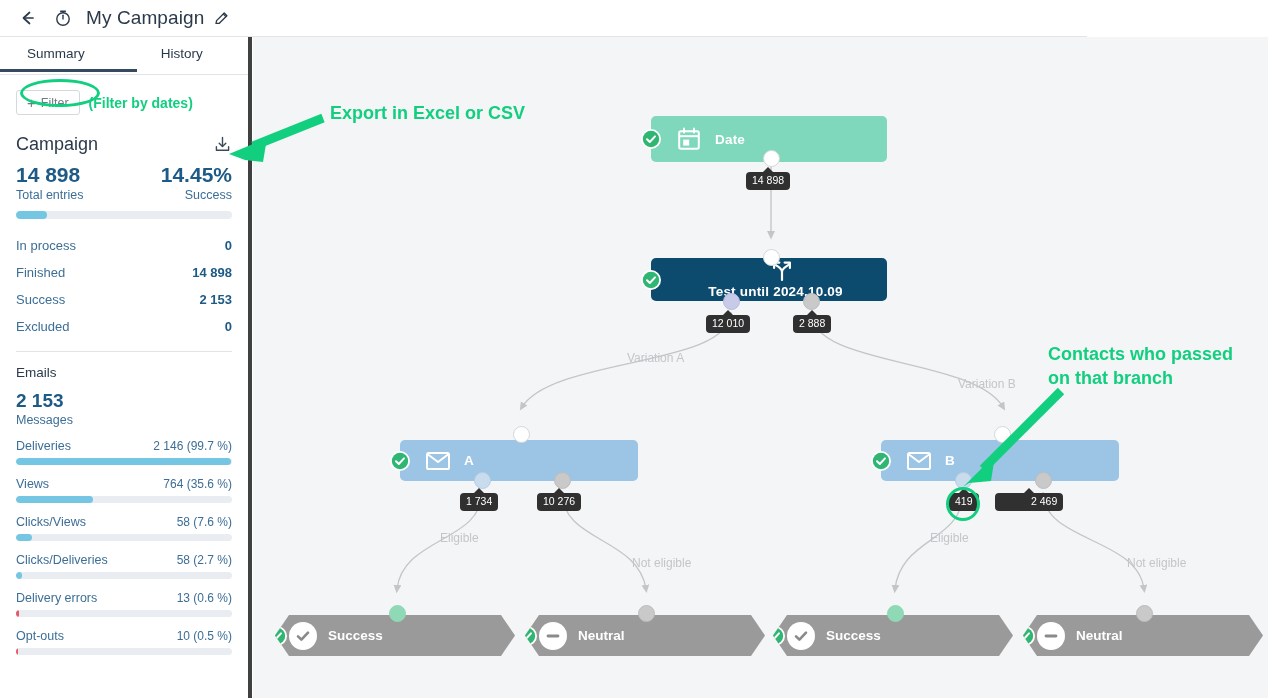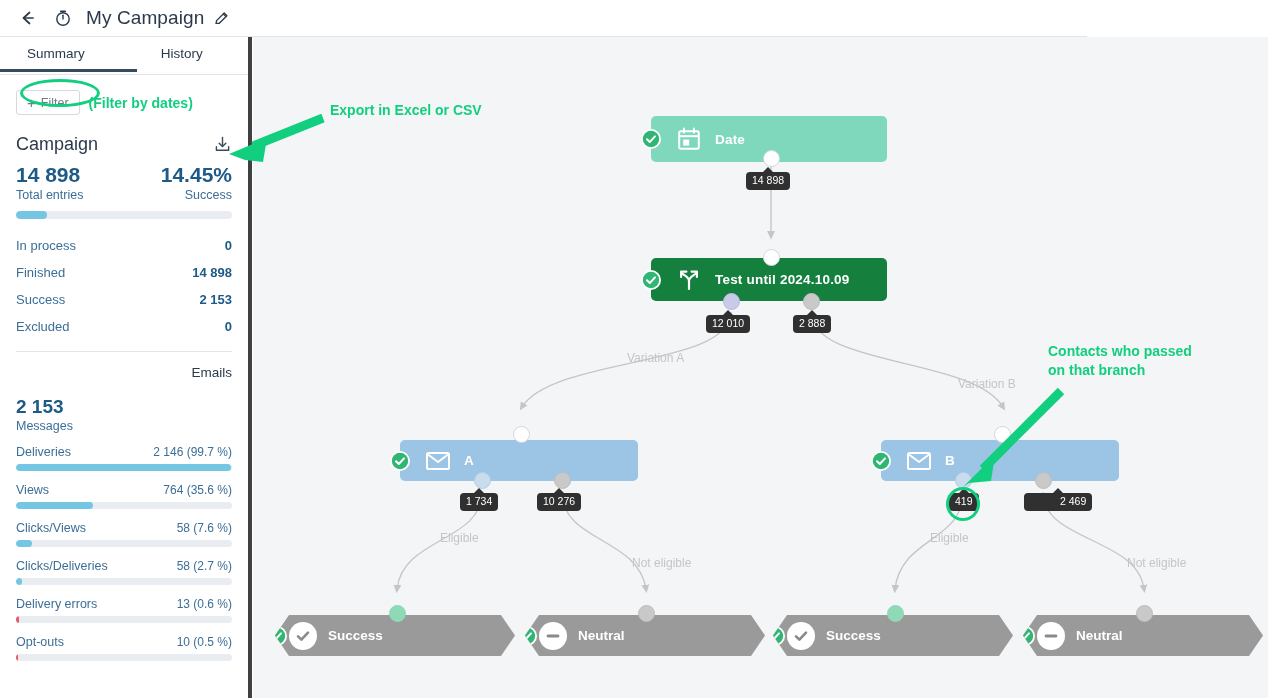--- a/index.html
+++ b/index.html
@@ -93,21 +93,21 @@
   .stat-list { margin: 13px 16px 0 16px; }
   .stat-line {
     display: flex; justify-content: space-between; align-items: baseline;
     padding: 6px 0;
   }
   .stat-name { font-size: 13px; color: #3c6e96; }
   .stat-val { font-size: 13px; color: #1d5a86; font-weight: bold; }
 
   .divider { height: 1px; background: #e2e4e7; margin: 11px 16px 0 16px; }
 
-  .emails-head { margin: 13px 16px 16px 16px; font-size: 13.5px; color: #2b3a4a; text-align: right; }
+  .emails-head { margin: 13px 16px 10px 16px; font-size: 13.5px; color: #2b3a4a; }
   .emails-val { margin: 7px 16px 0 16px; font-size: 19px; font-weight: bold; color: #1d5a86; }
   .emails-lbl { margin: 1px 16px 0 16px; font-size: 12.5px; color: #3c6e96; }
 
   .metric { margin: 12px 16px 0 16px; }
   .metric-top { display: flex; justify-content: space-between; align-items: baseline; gap: 33px; }
   .metric-name { font-size: 12.5px; color: #3c6e96; }
   .metric-val { font-size: 12px; color: #3c6e96; }
   .metric-track { height: 7px; border-radius: 4px; background: #e9edf1; margin-top: 5px; overflow: hidden; }
   .metric-fill { height: 100%; border-radius: 4px; background: #74c6e2; }
   .metric-fill.red { background: #e8596b; }
@@ -118,21 +118,21 @@
     background: #f4f5f6;
   }
   .wf { position: absolute; left: 0; top: 0; width: 1015px; height: 661px; }
   .wf-svg { position: absolute; left: 0; top: 0; }
 
   .node {
     position: absolute; display: flex; align-items: center;
     border-radius: 5px; color: #ffffff;
   }
   .node-date { background: #7fd8bb; }
-  .node-test { background: #15803d; }
+  .node-test { background: #0c4a6e; flex-direction: column; }
   .node-email { background: #9cc4e4; }
   .node-ico { margin-left: 25px; display: flex; align-items: center; }
   .node-lbl { margin-left: 13px; font-size: 13.5px; font-weight: bold; color: #ffffff; letter-spacing:.2px; }
 
   .check-badge {
     position: absolute; left: -10px; top: 50%; transform: translateY(-50%);
     width: 20px; height: 20px; border-radius: 50%; background: #ffffff;
     display: flex; align-items: center; justify-content: center; z-index: 6;
   }
 
@@ -173,21 +173,21 @@
   .badge-ring {
     position: absolute; width: 34px; height: 34px; border-radius: 50%;
     border: 3px solid #12cf7f; z-index: 8; pointer-events: none;
   }
 
   .edge-lbl {
     position: absolute; font-size: 12px; color: #c3c6c9; white-space: nowrap;
   }
 
   .annot {
-    position: absolute; color: #12cf7f; font-weight: bold; font-size: 14px;
+    position: absolute; color: #12cf7f; font-weight: bold; font-size: 18px;
     line-height: 1.35; z-index: 15; white-space: pre-line;
   }
   .arrow-svg { position: absolute; z-index: 14; }
 </style>
 </head>
 <body>
 
 <div id="root">
 
   <div class="topbar">
@@ -448,21 +448,21 @@
             <path d="M3 4.5 L13 12 L23 4.5" fill="none" stroke="#ffffff" stroke-width="2" stroke-linecap="round" stroke-linejoin="round"></path>
           </svg>
         </div>
         <div class="node-lbl">B</div>
       </div>
       <div class="port" style="left:741px; top:389px;"></div>
       <div class="port blue" style="left:702px; top:435px;"></div>
       <div class="port grey" style="left:782px; top:435px;"></div>
       <div class="badge" style="left:696px; top:456px;">419</div>
       <div class="badge-ring" style="left:693px; top:450px;"></div>
-      <div class="badge" style="left:771px; top:456px;padding-left:36px;">2 469</div>
+      <div class="badge" style="left:742px; top:456px;padding-left:36px;">2 469</div>
 
       <div class="edge-lbl" style="left:677px; top:494px;">Eligible</div>
       <div class="edge-lbl" style="left:874px; top:519px;">Not eligible</div>
 
       <div class="term notch-right" style="left:22px; top:578px; width:240px;">
         <div class="check-badge" style="left:-8px;">
           <svg width="20" height="20" viewBox="0 0 20 20">
             <circle cx="10" cy="10" r="8.2" fill="#2fb672"></circle>
             <path d="M6 10.2 L8.8 13 L14 7.4" fill="none" stroke="#ffffff" stroke-width="2" stroke-linecap="round" stroke-linejoin="round"></path>
           </svg>

